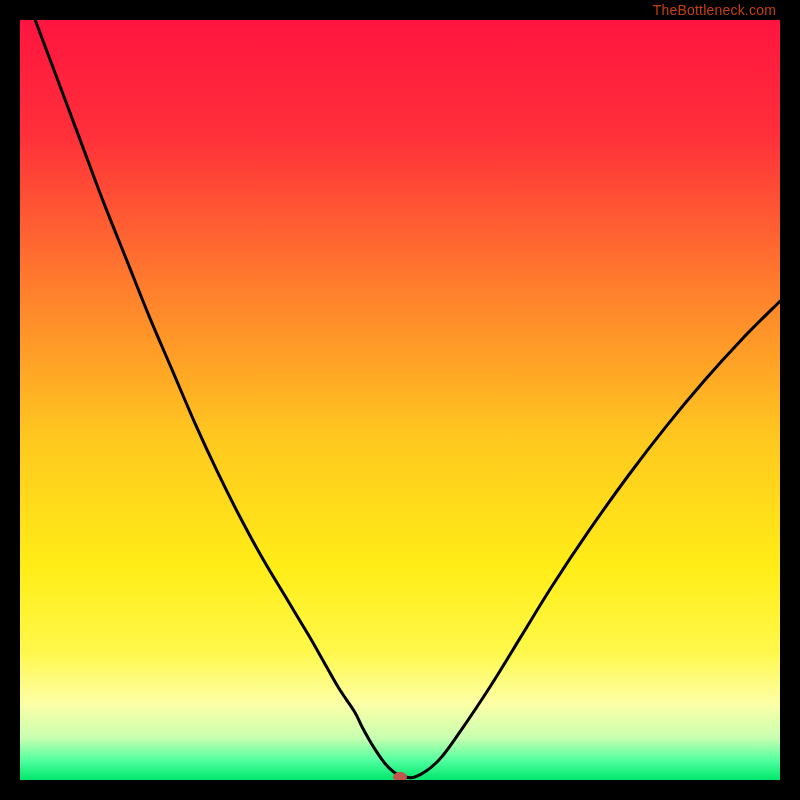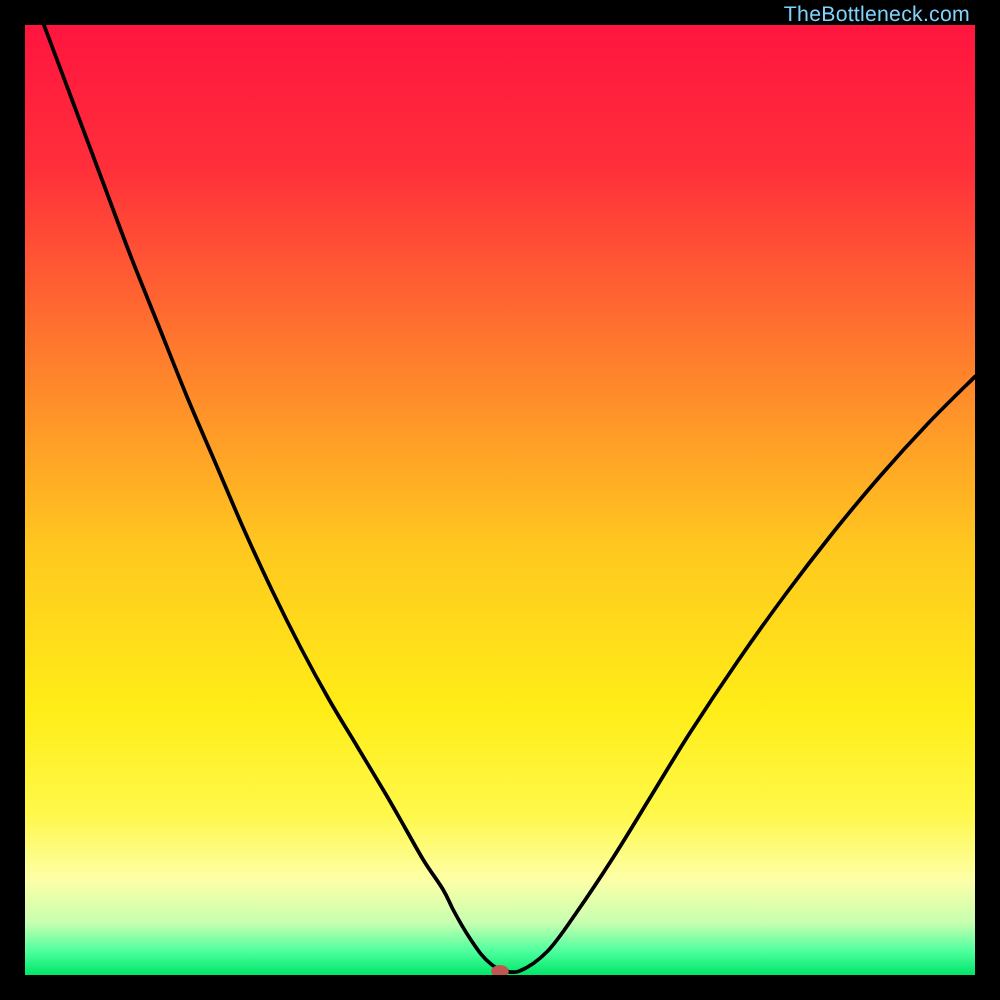--- a/index.html
+++ b/index.html
@@ -23,22 +23,22 @@
     position: absolute;
     left: 0;
     top: 0;
     width: 760px;
     height: 760px;
   }
   .watermark {
     position: absolute;
     top: 2px;
     right: 24px;
-    color: #7dd3fc;
-    font-size: 17px;
+    color: #c2410c;
+    font-size: 14px;
     font-weight: 500;
     letter-spacing: 0.2px;
   }
   svg { display: block; }
 </style>
 </head>
 <body>
 
 <div class="frame">
   <svg class="plot" viewBox="0 0 760 760">

